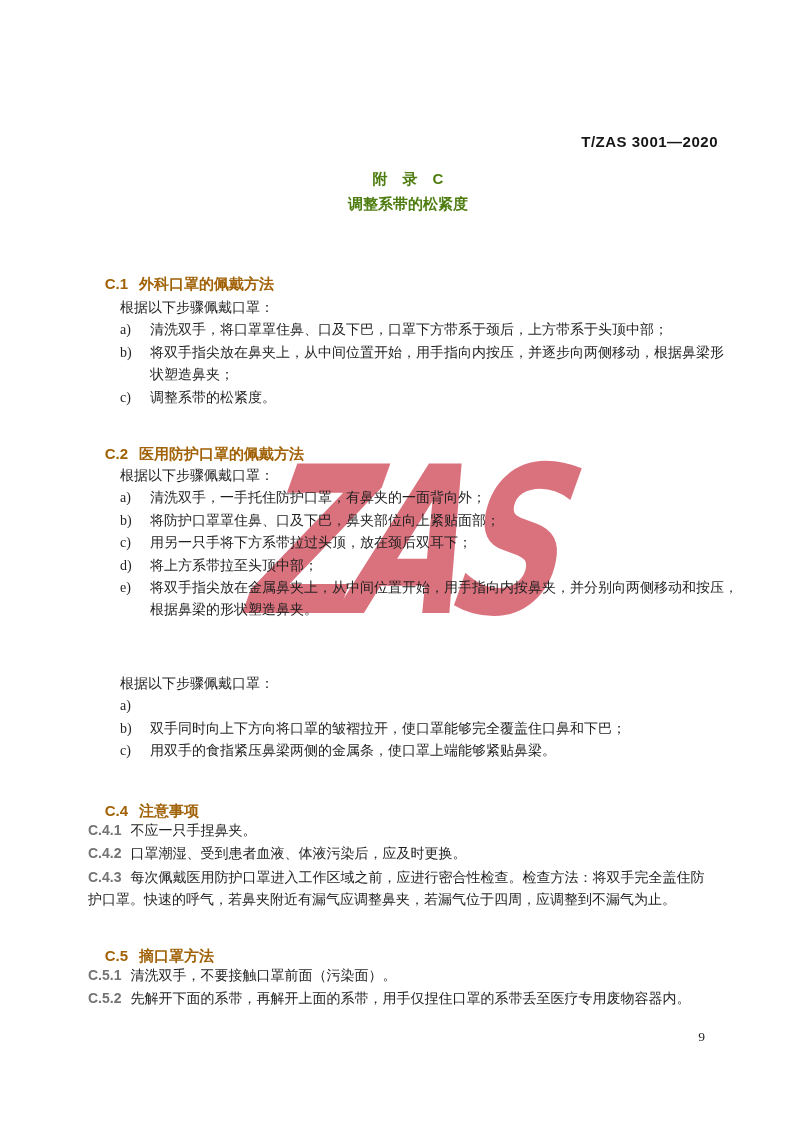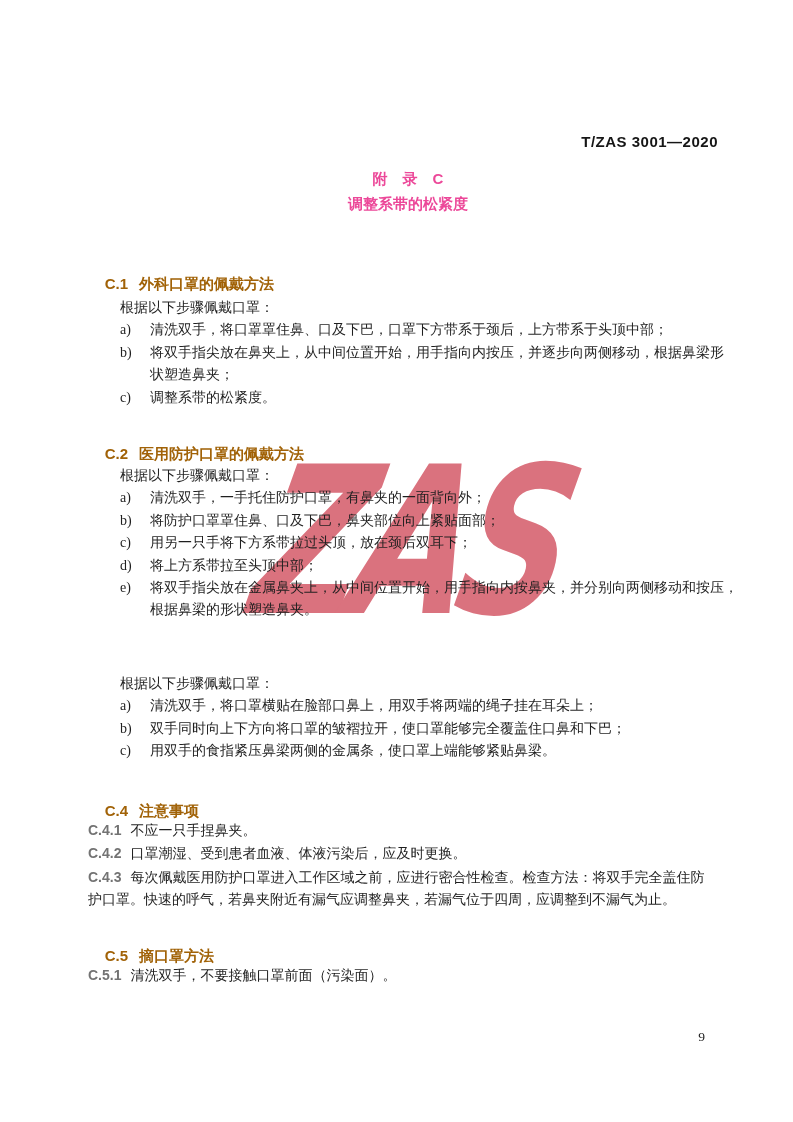--- a/index.html
+++ b/index.html
@@ -17,21 +17,21 @@
   
   .doc-code{
     position:absolute;top:93px;right:75px;z-index:2;
     font-family:Liberation Sans, sans-serif;
     font-weight:700;font-size:15px;letter-spacing:0.5px;color:#161616;margin-top:40px;
   }
   
   .title-block{top:166px;text-align:center;z-index:2;}
   .title-block p{
     margin:0;line-height:25px;font-size:15px;font-weight:700;
-    font-family:"Liberation Sans", sans-serif;color:#ec4899;
+    font-family:"Liberation Sans", sans-serif;color:#4d7c0f;
   }
   
   .heading{
     z-index:2;
     font-family:"Liberation Sans", sans-serif;
     font-weight:700;font-size:15px;color:#a16207;line-height:22px;
     white-space:pre;
   }
   .h-num{margin-right:11px;}
   
@@ -120,21 +120,20 @@
       <span class="li-label">e)</span>
         <span class="li-text">将双手指尖放在金属鼻夹上，从中间位置开始，用手指向内按鼻夹，并分别向两侧移动和按压，
 根据鼻梁的形状塑造鼻夹。</span>
     </div>
   </div>
 
   <div class="abs body-block" style="top:673px">
     <p class="intro">根据以下步骤佩戴口罩：</p>
     <div class="li">
       <span class="li-label">a)</span>
-        <span class="li-text">清洗双手，将口罩横贴在脸部口鼻上，用双手将两端的绳子挂在耳朵上；</span>
     </div>
     <div class="li">
       <span class="li-label">b)</span>
         <span class="li-text">双手同时向上下方向将口罩的皱褶拉开，使口罩能够完全覆盖住口鼻和下巴；</span>
     </div>
     <div class="li">
       <span class="li-label">c)</span>
         <span class="li-text">用双手的食指紧压鼻梁两侧的金属条，使口罩上端能够紧贴鼻梁。</span>
     </div>
   </div>
@@ -155,17 +154,20 @@
     </p>
   </div>
 
   <div class="abs heading" style="top:923px">
     <span class="h-num">C.5</span><span>摘口罩方法</span>
   </div>
   <div class="abs body-block" style="top:964px">
     <p class="clause">
       <span class="c-num">C.5.1</span><span class="c-text">清洗双手，不要接触口罩前面（污染面）。</span>
     </p>
+    <p class="clause">
+      <span class="c-num">C.5.2</span><span class="c-text">先解开下面的系带，再解开上面的系带，用手仅捏住口罩的系带丢至医疗专用废物容器内。</span>
+    </p>
   </div>
 
   <div class="page-num">9</div>
 
 </div>
 
 </body></html>

